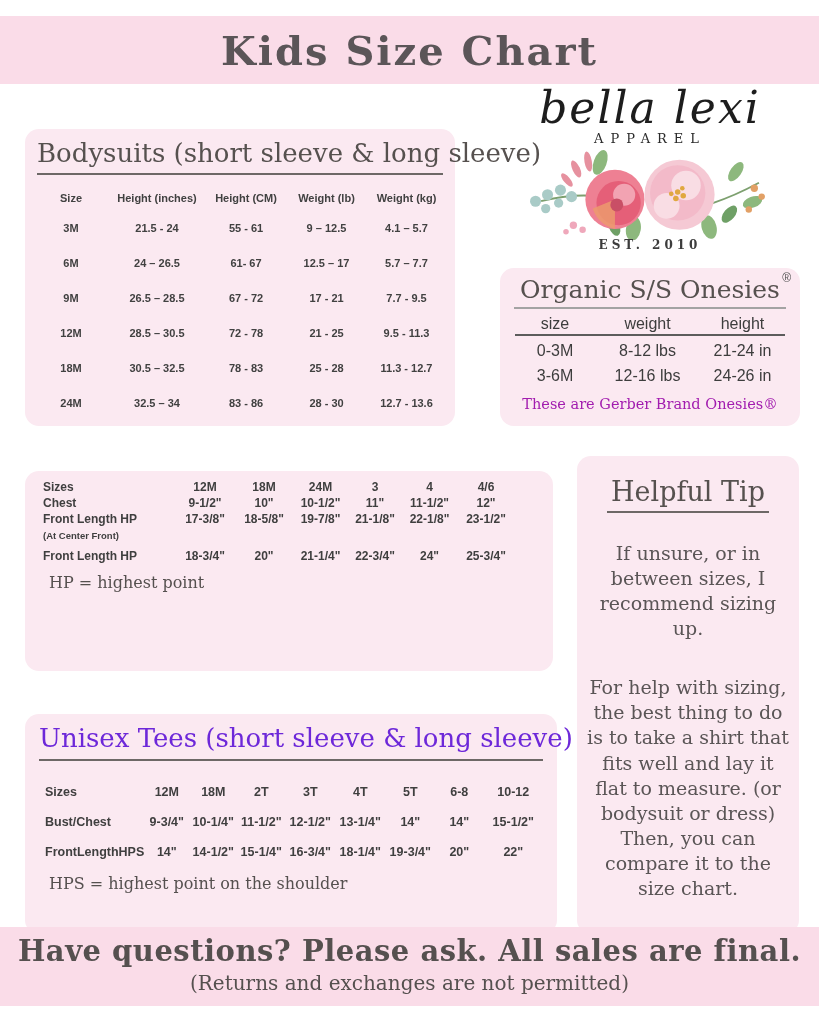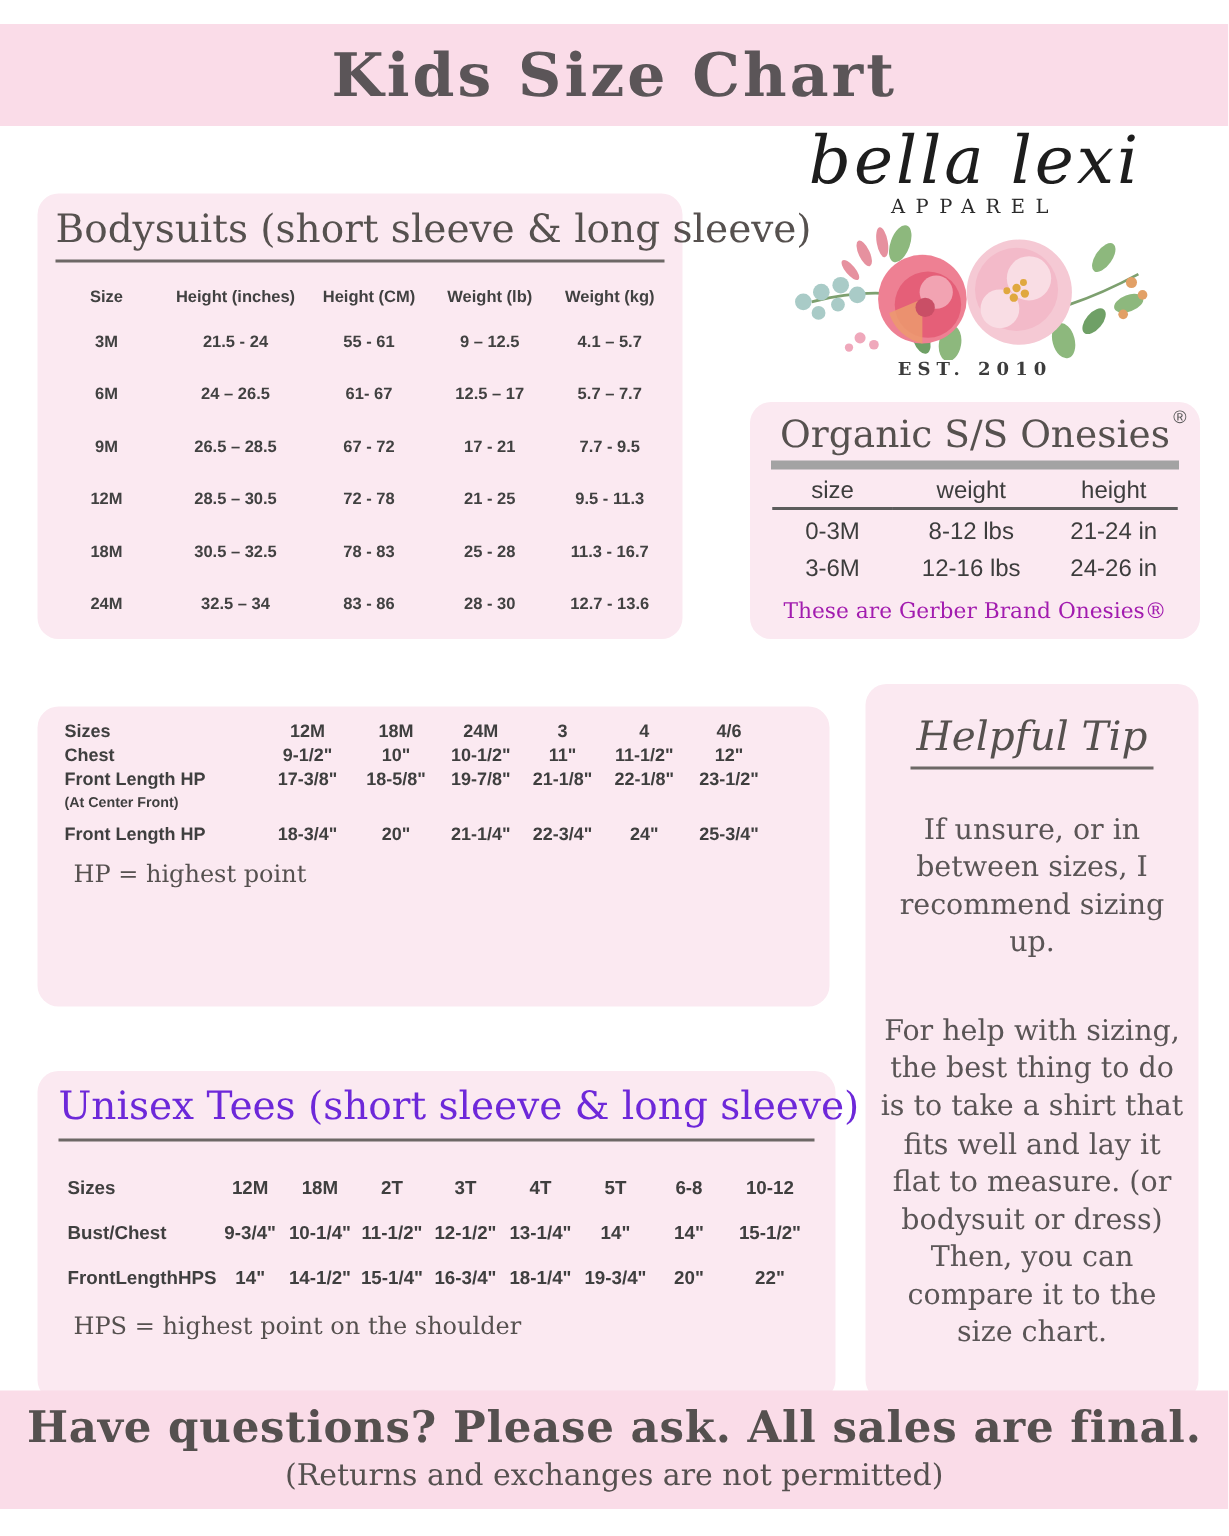--- a/index.html
+++ b/index.html
@@ -36,21 +36,21 @@
   .logo { position:absolute; left:500px; top:70px; width:300px; height:182px; text-align:center; }
   .logo-script { font-family:"DejaVu Serif", serif; font-style:italic; font-size:44px; color:#1d1d1d; line-height:1.0; letter-spacing:2px; }
   .logo-apparel { font-family:"DejaVu Serif", serif; font-size:13px; letter-spacing:7px; color:#2b2b2b; margin-top:1px; }
   .logo-flowers { width:272px; height:96px; margin-top:-2px; }
   .logo-est { font-size:12px; font-weight:bold; letter-spacing:4px; color:#3c3c3c; margin-top:-6px; }
 
   
   .onesies { left:500px; top:252px; width:300px; height:158px; }
   .onesies-reg { position:absolute; top:3px; right:9px; font-size:12px; color:#555; }
   .onesies h2 { margin:7px 14px 0; font-size:25px; font-weight:normal; color:#56514f;
-    text-align:center; border-bottom:6px solid #a3a3a3; padding-bottom:3px; white-space:nowrap; }
+    text-align:center; border-bottom:2px solid #a3a3a3; padding-bottom:3px; white-space:nowrap; }
   .onesies-table { margin:5px 0 0 15px; width:270px; border-collapse:collapse; table-layout:fixed; color:#3d3d3d; }
   .onesies-table th { font-size:16px; font-weight:normal; border-bottom:2px solid #5c5c5c; padding-bottom:1px; text-align:center; }
   .onesies-table td { font-size:16px; text-align:center; padding-top:6px; }
   .onesies-note { font-size:14.5px; text-align:center; color:#a21caf; margin-top:10px; }
 
   
   .fringe { left:25px; top:455px; width:528px; height:200px; }
   .fringe h2 { margin:8px 0 0; text-align:center; font-size:36px; font-weight:normal; color:#56514f; }
   .fringe h2 span { display:inline-block; border-bottom:2px solid #6d6866; padding:0 22px 6px; }
   .fringe-table { margin:8px 0 0 18px; border-collapse:collapse; table-layout:fixed;
@@ -58,21 +58,21 @@
   .fringe-table th { text-align:left; font-size:12px; padding:0; white-space:nowrap; }
   .fringe-table td { text-align:center; padding:0; height:16px; }
   .fringe-table tr.subrow th { font-size:9.5px; height:13px; }
   .fringe-table tr.last td, .fringe-table tr.last th { padding-top:5px; }
   .footnote { font-size:16px; color:#55504f; }
   .fringe .footnote { margin:9px 0 0 24px; }
 
   
   .helpful { left:577px; top:440px; width:222px; height:478px; }
   .helpful h2 { margin:20px 0 0; text-align:center; font-size:27px; font-weight:normal; color:#56514f; }
-  .helpful h2 span { display:inline-block; border-bottom:2px solid #6d6866; padding:0 4px 4px;font-style:italic; }
+  .helpful h2 span { display:inline-block; border-bottom:2px solid #6d6866; padding:0 4px 4px; }
   .helpful p { font-size:19px; color:#5a5556; text-align:center; line-height:1.32; margin:34px 7px 0; }
   .helpful p.second { margin-top:28px; }
 
   
   .unisex { left:25px; top:698px; width:532px; height:220px; }
   .unisex h2 { margin:9px 14px 0; font-size:26px; font-weight:normal; color:#6d28d9;
     text-align:center; border-bottom:2px solid #6d6866; padding-bottom:6px; white-space:nowrap; }
   .unisex-table { margin:16px 0 0 20px; border-collapse:collapse; table-layout:fixed;
     font-weight:bold; color:#3f3f3f; font-size:12.5px; }
   .unisex-table th { text-align:left; padding:0; white-space:nowrap; font-size:12.5px; }
@@ -134,21 +134,21 @@
           <td>28.5 – 30.5</td>
           <td>72 - 78</td>
           <td>21 - 25</td>
           <td>9.5 - 11.3</td>
         </tr>
         <tr>
           <td>18M</td>
           <td>30.5 – 32.5</td>
           <td>78 - 83</td>
           <td>25 - 28</td>
-          <td>11.3 - 16.7</td>
+          <td>11.3 - 12.7</td>
         </tr>
         <tr>
           <td>24M</td>
           <td>32.5 – 34</td>
           <td>83 - 86</td>
           <td>28 - 30</td>
           <td>12.7 - 13.6</td>
         </tr>
       </tbody>
     </table>

